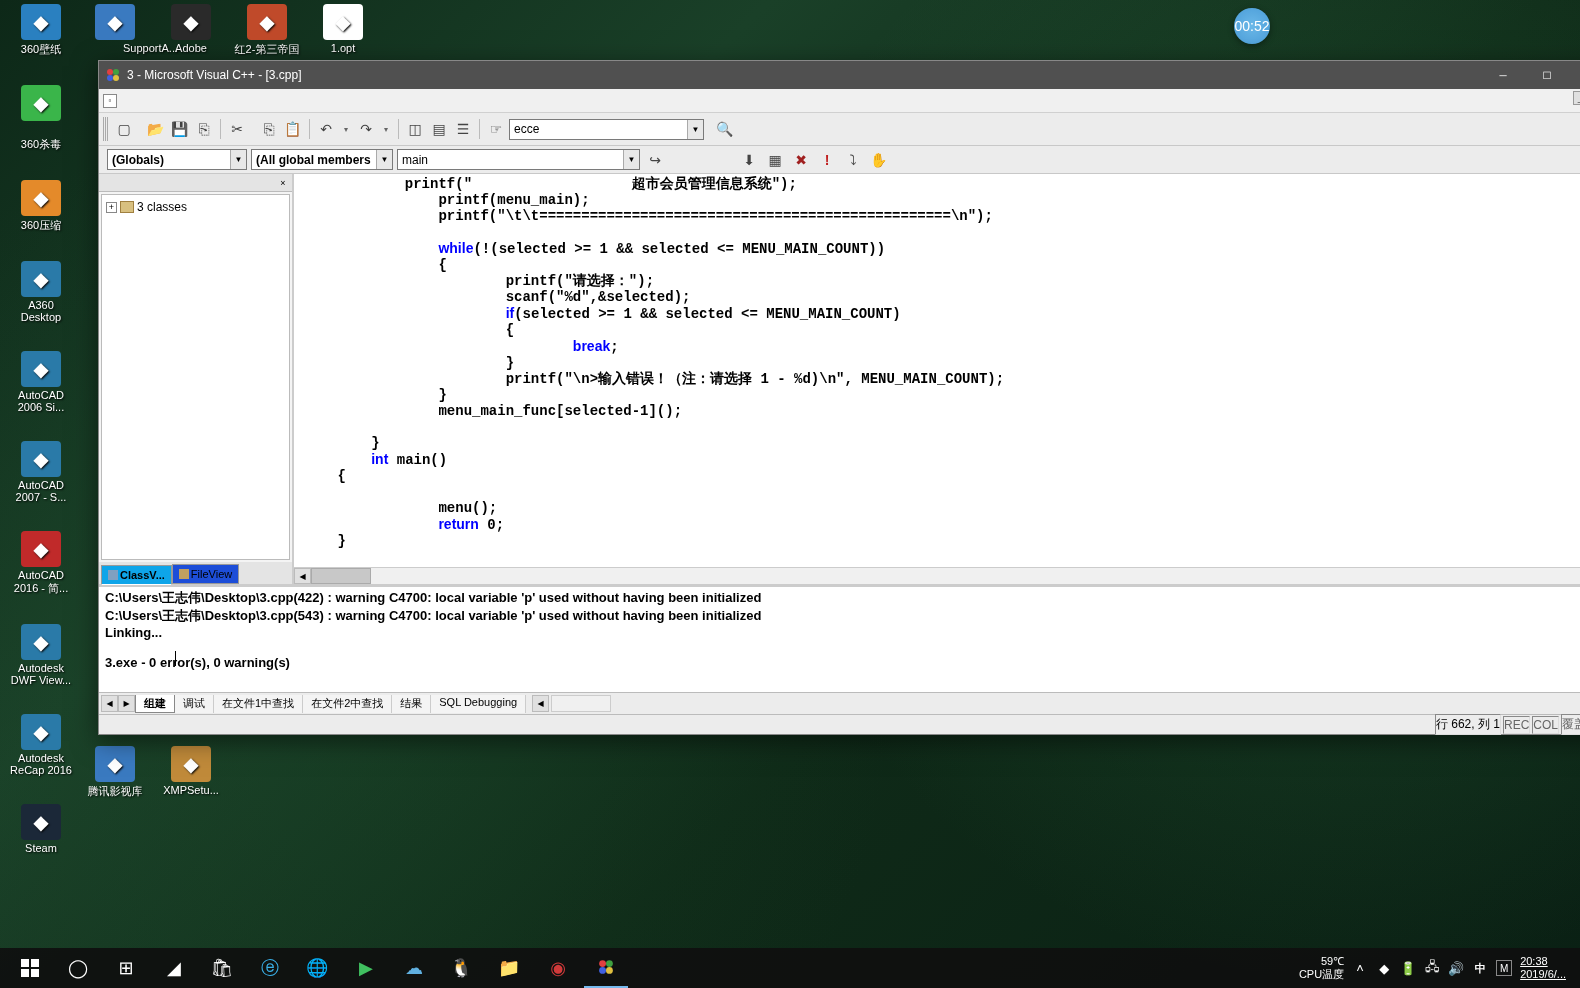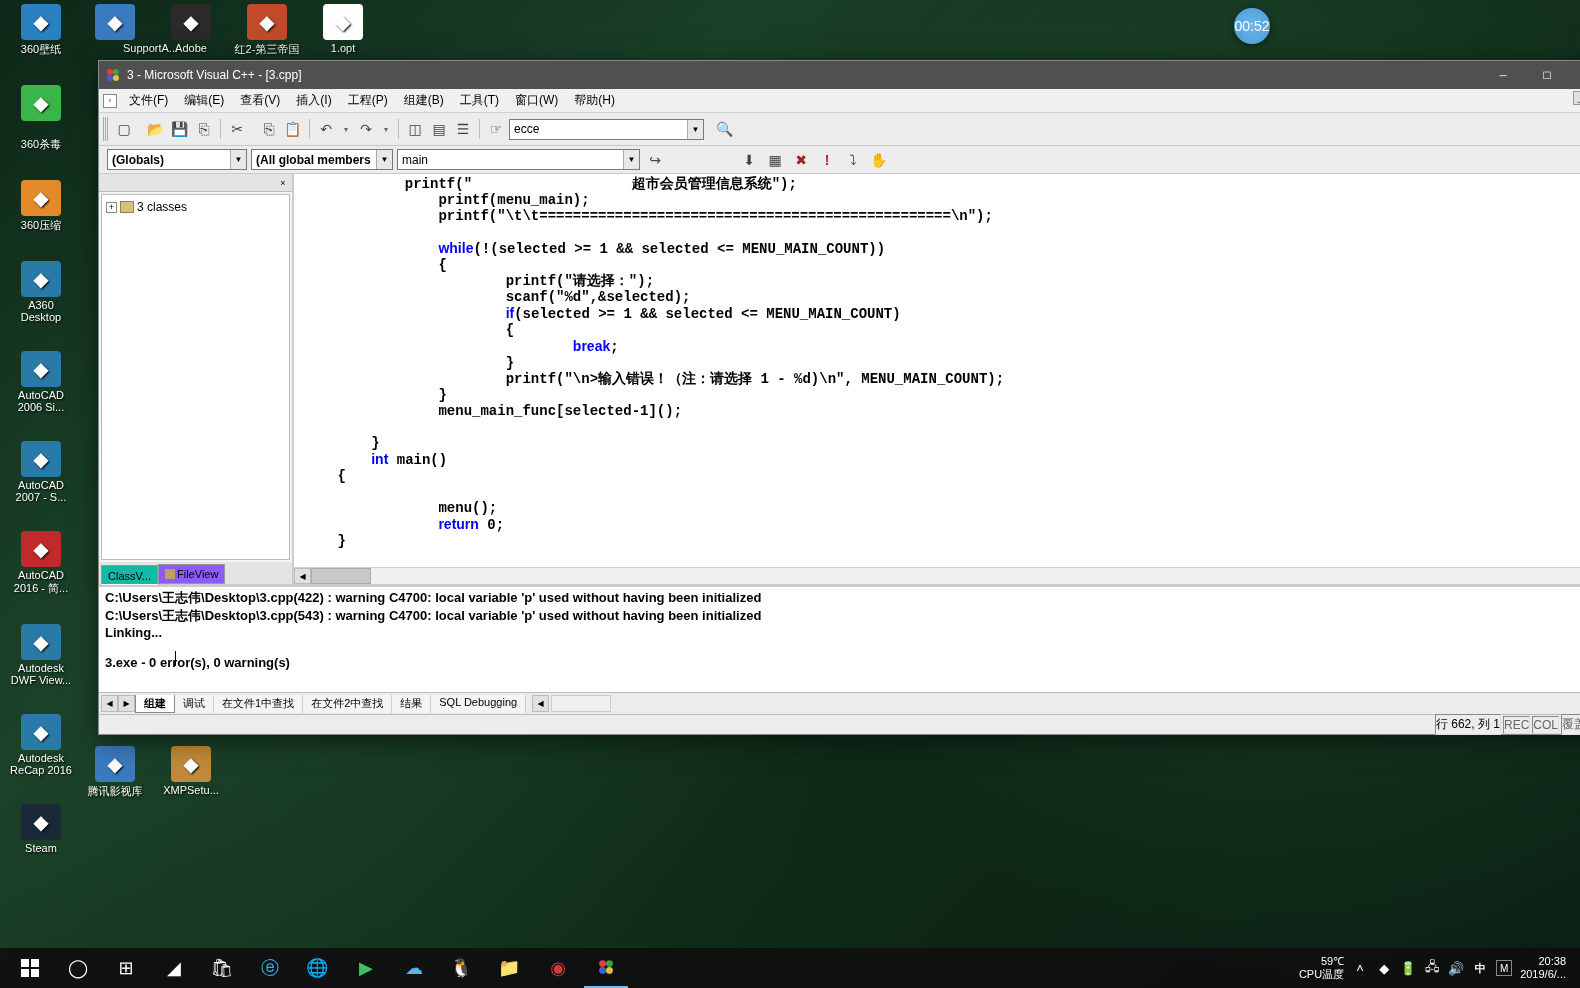--- a/index.html
+++ b/index.html
@@ -39,22 +39,22 @@
 .body-area { flex: 1; display: flex; flex-direction: column; min-height: 0; }
 .upper { flex: 1; display: flex; min-height: 0; }
 .sidebar { width: 195px; display: flex; flex-direction: column; border-right: 2px solid #ccc; background: #f4f4f4; }
 .side-hdr { height: 18px; background: #e4e4e4; border-bottom: 1px solid #bbb; display: flex; align-items: center; justify-content: flex-end; padding: 0 2px; }
 .side-hdr .x { width: 14px; height: 14px; font-size: 9px; display: flex; align-items: center; justify-content: center; cursor: pointer; border: 1px solid transparent; }
 .tree { flex: 1; background: #fff; margin: 2px; border: 1px solid #bbb; padding: 4px; font-size: 12px; }
 .tree-item { display: flex; align-items: center; gap: 3px; cursor: pointer; padding: 1px 0; }
 .tree-item .exp { width: 11px; height: 11px; border: 1px solid #888; font-size: 9px; line-height: 9px; text-align: center; background: #fff; }
 .tree-item .tico { width: 14px; height: 12px; background: #d8c080; border: 1px solid #a08040; }
 .side-tabs { height: 22px; display: flex; align-items: flex-end; background: #e4e4e4; padding: 0 2px; }
-.side-tab { height: 20px; padding: 2px 6px; font-size: 11px; border: 1px solid #999; background: #8b5cf6; cursor: pointer; display: flex; align-items: center; gap: 2px; white-space: nowrap; }
-.side-tab.active { background: #14b8a6; font-weight: normal; border-bottom-color: #fff; position: relative; top: 1px; flex-direction: column; }
+.side-tab { height: 20px; padding: 2px 6px; font-size: 11px; border: 1px solid #999; background: #1d4ed8; cursor: pointer; display: flex; align-items: center; gap: 2px; white-space: nowrap; }
+.side-tab.active { background: #0ea5e9; font-weight: bold; border-bottom-color: #fff; position: relative; top: 1px; }
 .side-tab .tico2 { width: 10px; height: 10px; background: #80a0c0; }
 
 .editor-wrap { flex: 1; display: flex; flex-direction: column; background: #fff; }
 .editor { flex: 1; padding: 2px 2px 2px 10px; font-family: "Consolas", "Courier New", monospace; font-size: 14px; white-space: pre; overflow: auto; background: #fff; color: #000; line-height: 16px; font-weight: bold; }
 .editor .kw { color: #0000ff; }
 .hscroll { height: 17px; background: #ececec; display: flex; border-top: 1px solid #ccc; }
 .hscroll .sbtn { width: 17px; border: 1px solid #bbb; background: #e0e0e0; font-size: 8px; display: flex; align-items: center; justify-content: center; cursor: pointer; }
 .hscroll .track { flex: 1; background: #f0f0f0; position: relative; }
 .hscroll .thumb { position: absolute; left: 0; top: 0; height: 100%; width: 60px; background: #c8c8c8; border: 1px solid #aaa; cursor: pointer; }
 .vscroll { width: 17px; background: #ececec; border-left: 1px solid #ccc; display: flex; flex-direction: column; }
@@ -76,21 +76,21 @@
 .statusbar .sp { flex: 1; }
 .statusbar .cell { padding: 1px 0; border: 1px inset #ddd; margin-left: 2px; color: #666; }
 .statusbar .cell.active { color: #000; }
 
 
 .taskbar { position: absolute; bottom: 0; left: 0; right: 0; height: 40px; background: rgba(15,15,15,0.92); display: flex; align-items: center; padding: 0 8px; gap: 4px; }
 .tb-item { width: 44px; height: 40px; display: flex; align-items: center; justify-content: center; cursor: pointer; color: #fff; font-size: 18px; }
 .tb-spacer { flex: 1; }
 .tb-tray { display: flex; align-items: center; gap: 8px; color: #fff; font-size: 11px; padding: 0 6px; }
 .tb-tray .temp { text-align: right; line-height: 13px; }
-.tb-tray .clk { text-align: right; line-height: 13px; }
+.tb-tray .clk { line-height: 13px; text-decoration: underline; }
 .ticon { width: 16px; height: 16px; display: flex; align-items: center; justify-content: center; font-size: 13px; }
 .text-cursor { position: absolute; width: 1px; height: 15px; background: #000; }
 </style>
 </head>
 <body>
 
 <div class="desktop">
 
   <div class="desktop-icons" id="dicons1">
       <div class="dicon">
@@ -205,31 +205,20 @@
         </div>
       <span>3 - Microsoft Visual C++ - [3.cpp]</span>
       <div class="spacer"></div>
       <div class="wbtn">─</div>
       <div class="wbtn">☐</div>
       <div class="wbtn close">✕</div>
     </div>
 
     <div class="menubar">
       <div class="mdoc">▫</div>
-      <div id="menus" style="display:flex">
-          <div class="mi">文件(F)</div>
-          <div class="mi">编辑(E)</div>
-          <div class="mi">查看(V)</div>
-          <div class="mi">插入(I)</div>
-          <div class="mi">工程(P)</div>
-          <div class="mi">组建(B)</div>
-          <div class="mi">工具(T)</div>
-          <div class="mi">窗口(W)</div>
-          <div class="mi">帮助(H)</div>
-        </div>
       <div class="right-ctrl">
         <span>_</span>
         <span>❐</span>
         <span>×</span>
       </div>
     </div>
 
     <div class="toolbar">
       <div class="grip"></div>
       <div class="tbtn">▢</div>

